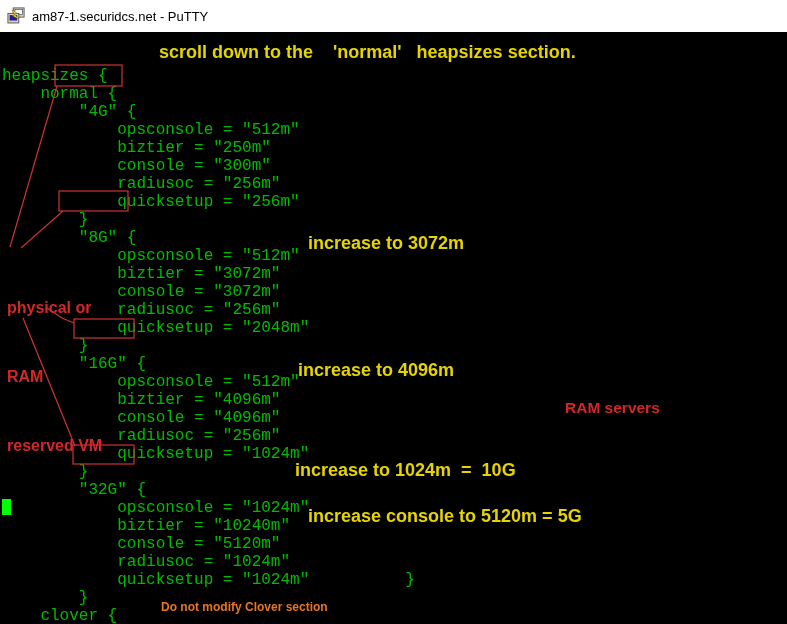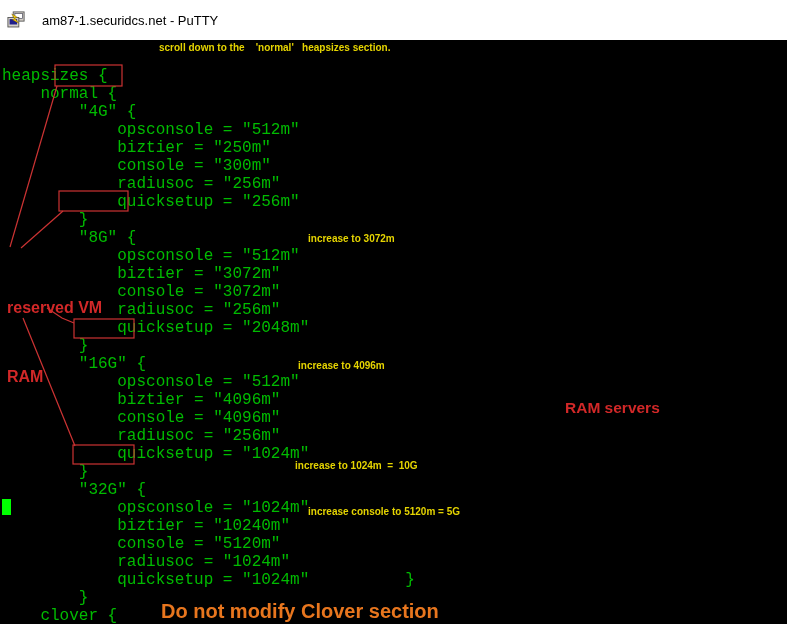--- a/index.html
+++ b/index.html
@@ -2,44 +2,44 @@
 <html style="--green: #00BB00; --cursor: #00FF00; --yellow: #E5D400; --red: #D22828; --line-red: #CC3333; --orange: #E8761E; --titlebar-bg: #FFFFFF; --titlebar-text: #000000; --terminal-bg: #000000;"><head>
 <meta charset="utf-8">
 <style>
   html,body { margin:0; padding:0; }
   body {
     width:787px; height:624px; position:relative; overflow:hidden;
     background:var(--terminal-bg,#000);
     font-family:"Liberation Sans", sans-serif;
   }
   .titlebar {
-    position:absolute; left:0; top:0; width:787px; height:40px;
+    position:absolute; left:0; top:0; width:787px; height:32px;
     background:var(--titlebar-bg,#fff);
-    display:flex; align-items:center; gap:17px; padding-left:7px; box-sizing:border-box;
+    display:flex; align-items:center; gap:7px; padding-left:7px; box-sizing:border-box;
   }
   .title-text { font-size:13px; color:var(--titlebar-text,#000); }
   .term {
     position:absolute; left:2px; top:31px;
     font-family:"Liberation Mono","DejaVu Sans Mono",monospace;
     font-size:16px; line-height:18px; color:var(--green,#00bb00);
     white-space:pre;
   }
   .tline { height:18px; }
   .cursor {
     position:absolute; left:2px; top:499px; width:9px; height:16px;
     background:var(--cursor,#00ff00);
   }
   .overlay { position:absolute; left:0; top:0; pointer-events:none; }
   .rbox  { fill:none; stroke:var(--line-red,#cc3333); stroke-width:1.2; }
   .rline { fill:none; stroke:var(--line-red,#cc3333); stroke-width:1.2; }
   .note { position:absolute; font-weight:bold; white-space:pre; pointer-events:none; }
-  .y  { color:var(--yellow,#e5d400); font-size:10px; }
+  .y  { color:var(--yellow,#e5d400); font-size:18px; }
   .rL { color:var(--red,#d22828); font-size:16px;  line-height:23px; }
   .rR { color:var(--red,#d22828); font-size:15.5px; line-height:25px; }
-  .o  { color:var(--orange,#e8761e); font-size:20px;text-align:right; }
+  .o  { color:var(--orange,#e8761e); font-size:12px;text-align:right; }
 </style>
 </head>
 <body>
 
 <div class="titlebar">
   <svg width="18" height="18" viewBox="0 0 16 16">
     <rect x="5.5" y="0.8" width="9.7" height="8.2" fill="#d4d0c8" stroke="#555" stroke-width="0.8"></rect>
     <rect x="7" y="2.2" width="6.7" height="4.6" fill="#ffffff" stroke="#445" stroke-width="0.6"></rect>
     <rect x="0.8" y="5.8" width="9.7" height="8.4" fill="#d4d0c8" stroke="#555" stroke-width="0.8"></rect>
     <rect x="2.3" y="7.2" width="6.7" height="4.8" fill="#20208c"></rect>
@@ -64,21 +64,22 @@
   <line class="rline" x1="23" y1="318" x2="75" y2="446"></line>
 </svg>
 
 <div class="note y" style="left:159px; top:42px;">scroll down to the    'normal'   heapsizes section.</div>
 <div class="note y" style="left:308px; top:233px;">increase to 3072m</div>
 <div class="note y" style="left:298px; top:360px;">increase to 4096m</div>
 <div class="note y" style="left:295px; top:460px;">increase to 1024m  =  10G</div>
 <div class="note y" style="left:308px; top:506px;">increase console to 5120m = 5G</div>
 
 <div class="note rL" style="left:7px; top:250px;">
+  <div>physical or</div>
+  <div>RAM</div>
   <div>reserved VM</div>
-  <div>RAM</div>
 </div>
 
 <div class="note rR" style="left:565px; top:345px;">
   <div>RAM servers</div>
 </div>
 
 <div class="note o" style="left:161px; top:600px;">Do not modify Clover section</div>
 
 </body></html>

